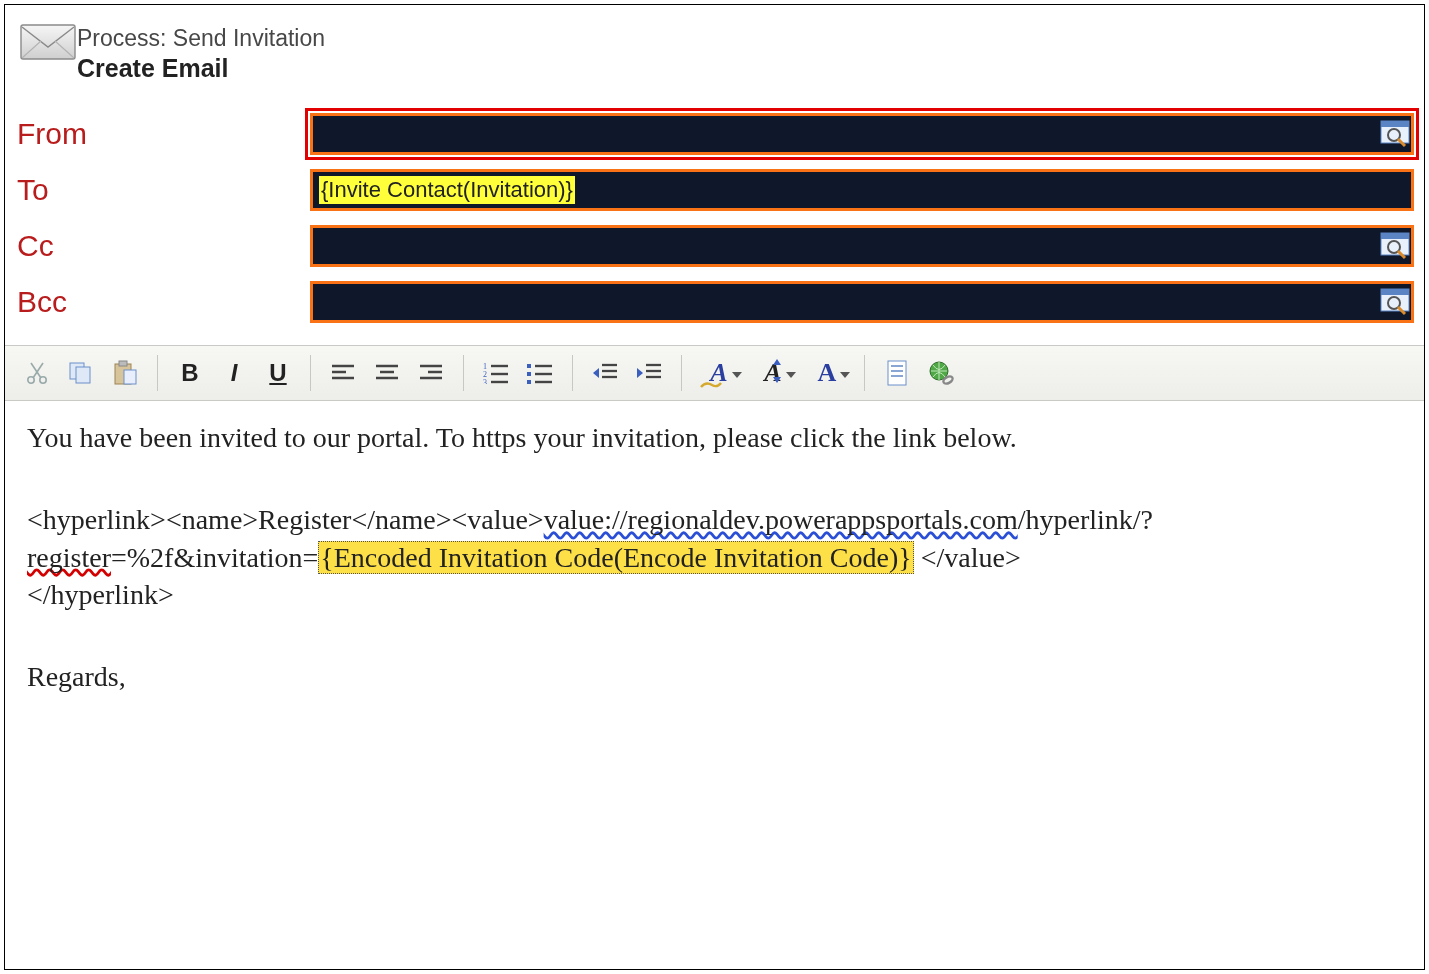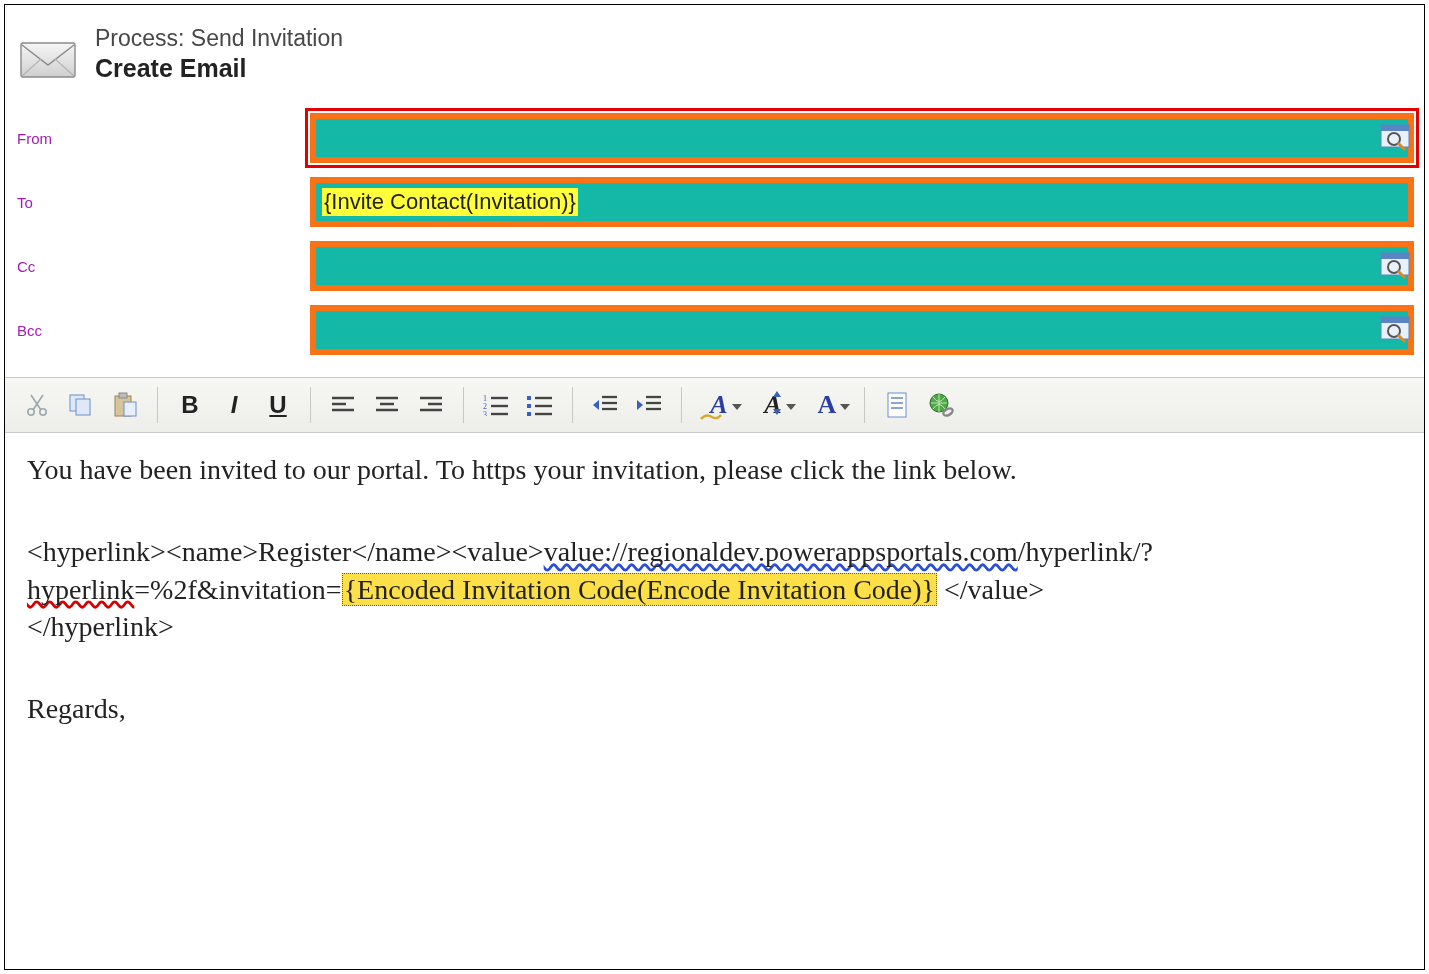--- a/index.html
+++ b/index.html
@@ -10,22 +10,21 @@
 }
 .window {
   border: 1.5px solid #000;
   width: 1421px;
   height: 966px;
   overflow: hidden;
   background: #fff;
 }
 .header-area {
   display: flex;
-  align-items: flex-end;
-  gap: 18px;
+  align-items: flex-start;
   padding: 14px 0 0 14px;
 }
 .envelope-icon svg { display: block; }
 .header-text { padding-top: 6px; }
 .process-line {
   font-size: 23px;
   color: #474747;
   font-weight: 400;
   margin-bottom: 2px;
 }
@@ -37,33 +36,33 @@
 .fields {
   padding: 30px 10px 0 10px;
 }
 .field-row {
   display: flex;
   align-items: center;
   margin-bottom: 14px;
 }
 .field-label {
   width: 295px;
-  font-size: 15px;
-  color: #a21caf;
+  font-size: 30px;
+  color: #b91c1c;
   padding-left: 2px;
 }
 .field-input-wrap {
   flex: 1;
   position: relative;
 }
 .field-input {
   width: 100%;
-  height: 50px;
-  border: 6px solid #f97316;
-  background: #14b8a6;
+  height: 42px;
+  border: 3px solid #f97316;
+  background: #0f172a;
   font-size: 22px;
   padding: 4px 44px 4px 8px;
   font-family: inherit;
   color: #222;
 }
 .field-input-wrap.highlight-red {
   outline: 3px solid #e20000;
   outline-offset: 2px;
 }
 .lookup-btn {
@@ -363,21 +362,21 @@
         <ellipse cx="21" cy="20" rx="5" ry="3" transform="rotate(-30 21 20)" fill="none" stroke="#888" stroke-width="2.4"></ellipse>
       </svg>
     </button>
   </div>
 
   <div class="editor-body">
     <p>You have been invited to our portal. To https your invitation, please click the link below.</p>
     <div class="blank-line"></div>
     <p>
       <span>&lt;hyperlink&gt;&lt;name&gt;Register&lt;/name&gt;&lt;value&gt;</span><span class="spell-blue">value://regionaldev.powerappsportals.com</span><span>/hyperlink/?</span><br>
-      <span class="spell-red">hyperlink</span><span>=%2f&amp;invitation=</span><span class="hl-yellow">{Encoded Invitation Code(Encode Invitation Code)}</span><span>  &lt;/value&gt;</span><br>
+      <span class="spell-red">register</span><span>=%2f&amp;invitation=</span><span class="hl-yellow">{Encoded Invitation Code(Encode Invitation Code)}</span><span>  &lt;/value&gt;</span><br>
       <span>&lt;/hyperlink&gt;</span>
     </p>
     <div class="blank-line"></div>
     <p>Regards,</p>
     <div class="blank-line"></div>
   </div>
 
 </div>
 
 </body></html>

